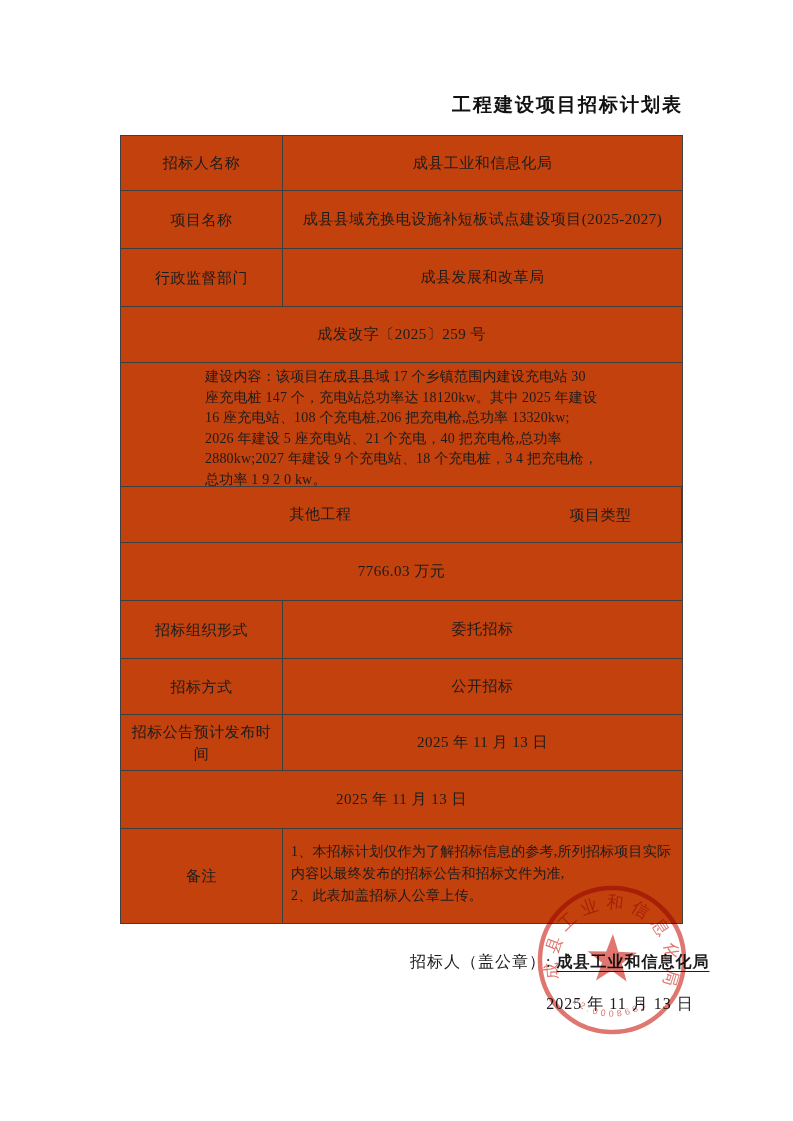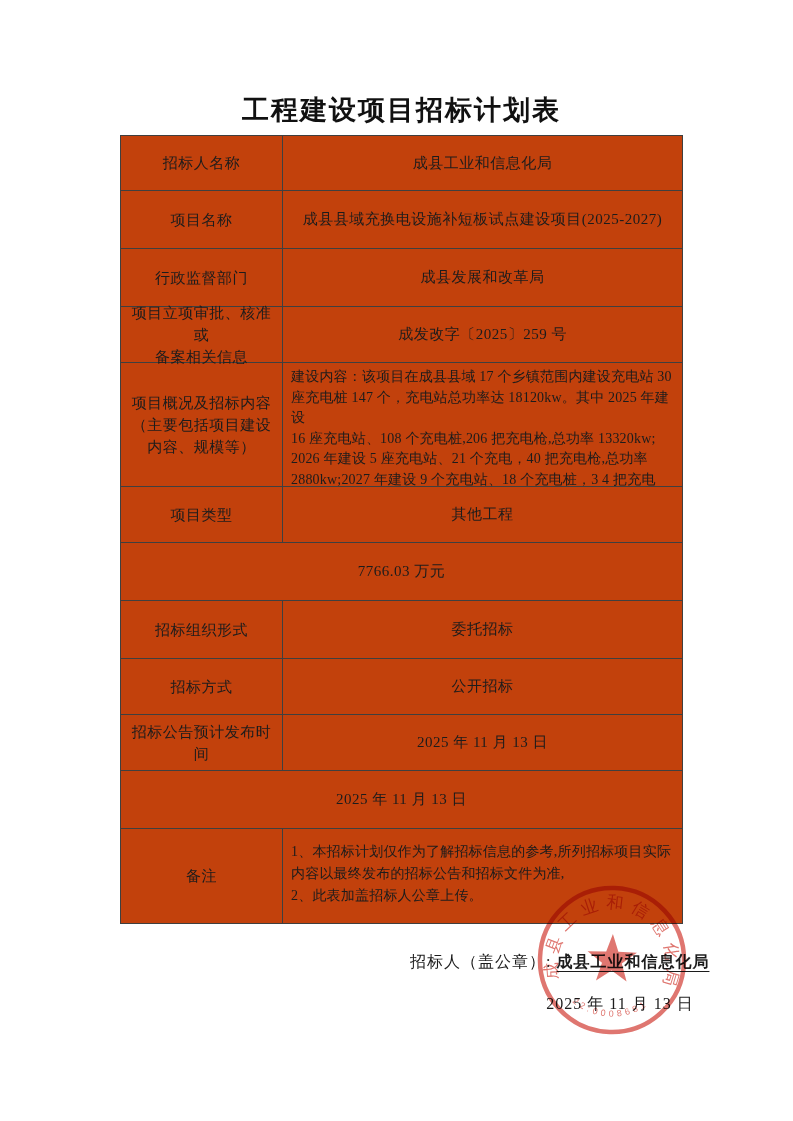--- a/index.html
+++ b/index.html
@@ -3,22 +3,22 @@
 <meta charset="utf-8">
 <style>
   html,body{margin:0;padding:0;}
   body{
     width:793px;height:1121px;position:relative;background:#ffffff;
     font-family:"Liberation Serif","DejaVu Serif",serif;
     color:#1c1c1c;overflow:hidden;
   }
   .doc-title{
     position:absolute;left:120px;top:92px;width:563px;
-    text-align:center;font-family:"Liberation Sans","DejaVu Sans",sans-serif;
-    font-weight:bold;font-size:27px;letter-spacing:2px;color:#111;
+    text-align:right;font-family:"Liberation Sans","DejaVu Sans",sans-serif;
+    font-weight:bold;font-size:19px;letter-spacing:2px;color:#111;
   }
   .bid-table{
     position:absolute;left:120px;top:135px;width:563px;
     border:1px solid #3f3f3f;box-sizing:border-box;background:#c2410c;
   }
   .t-row{display:flex;box-sizing:border-box;}
   .t-row + .t-row{border-top:1px solid #3f3f3f;}
   .cell{box-sizing:border-box;display:flex;align-items:center;justify-content:center;}
   .cell-label{
     width:162px;flex:0 0 162px;border-right:1px solid #3f3f3f;
@@ -79,38 +79,33 @@
   </div>
   <div class="t-row">
     <div class="cell cell-label">项目名称</div>
     <div class="cell cell-value">成县县域充换电设施补短板试点建设项目(2025-2027)</div>
   </div>
   <div class="t-row">
     <div class="cell cell-label">行政监督部门</div>
     <div class="cell cell-value">成县发展和改革局</div>
   </div>
   <div class="t-row">
-    <div class="cell cell-label">项目立项审批、核准或
-备案相关信息</div>
     <div class="cell cell-value">成发改字〔2025〕259 号</div>
   </div>
   <div class="t-row">
-    <div class="cell cell-label">项目概况及招标内容
-（主要包括项目建设
-内容、规模等）</div>
     <div class="cell cell-value paragraph">建设内容：该项目在成县县域 17 个乡镇范围内建设充电站 30
 座充电桩 147 个，充电站总功率达 18120kw。其中 2025 年建设
 16 座充电站、108 个充电桩,206 把充电枪,总功率 13320kw;
 2026 年建设 5 座充电站、21 个充电，40 把充电枪,总功率
 2880kw;2027 年建设 9 个充电站、18 个充电桩，3 4 把充电枪，
 总功率 1 9 2 0 kw。</div>
   </div>
   <div class="t-row">
+    <div class="cell cell-value">其他工程</div>
     <div class="cell cell-label">项目类型</div>
-    <div class="cell cell-value">其他工程</div>
   </div>
   <div class="t-row">
     <div class="cell cell-value">7766.03 万元</div>
   </div>
   <div class="t-row">
     <div class="cell cell-label">招标组织形式</div>
     <div class="cell cell-value">委托招标</div>
   </div>
   <div class="t-row">
     <div class="cell cell-label">招标方式</div>

